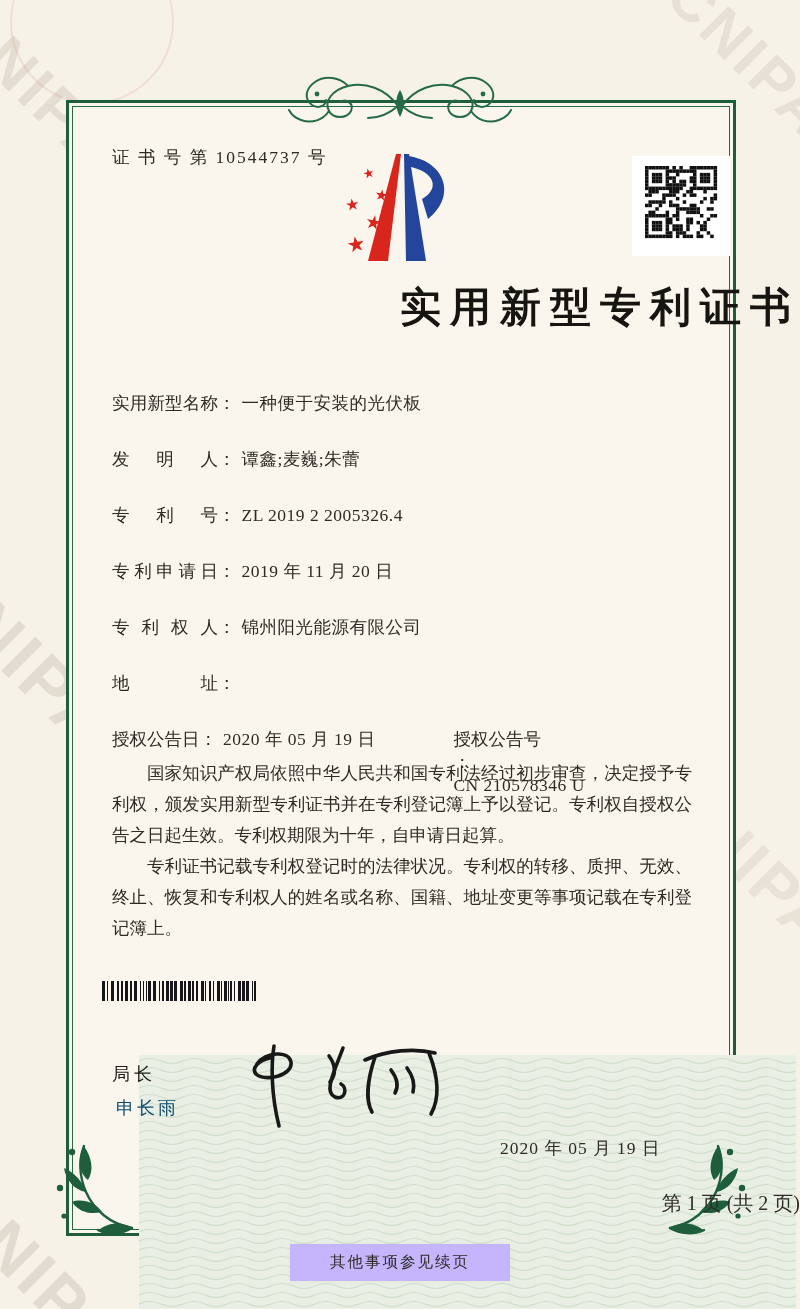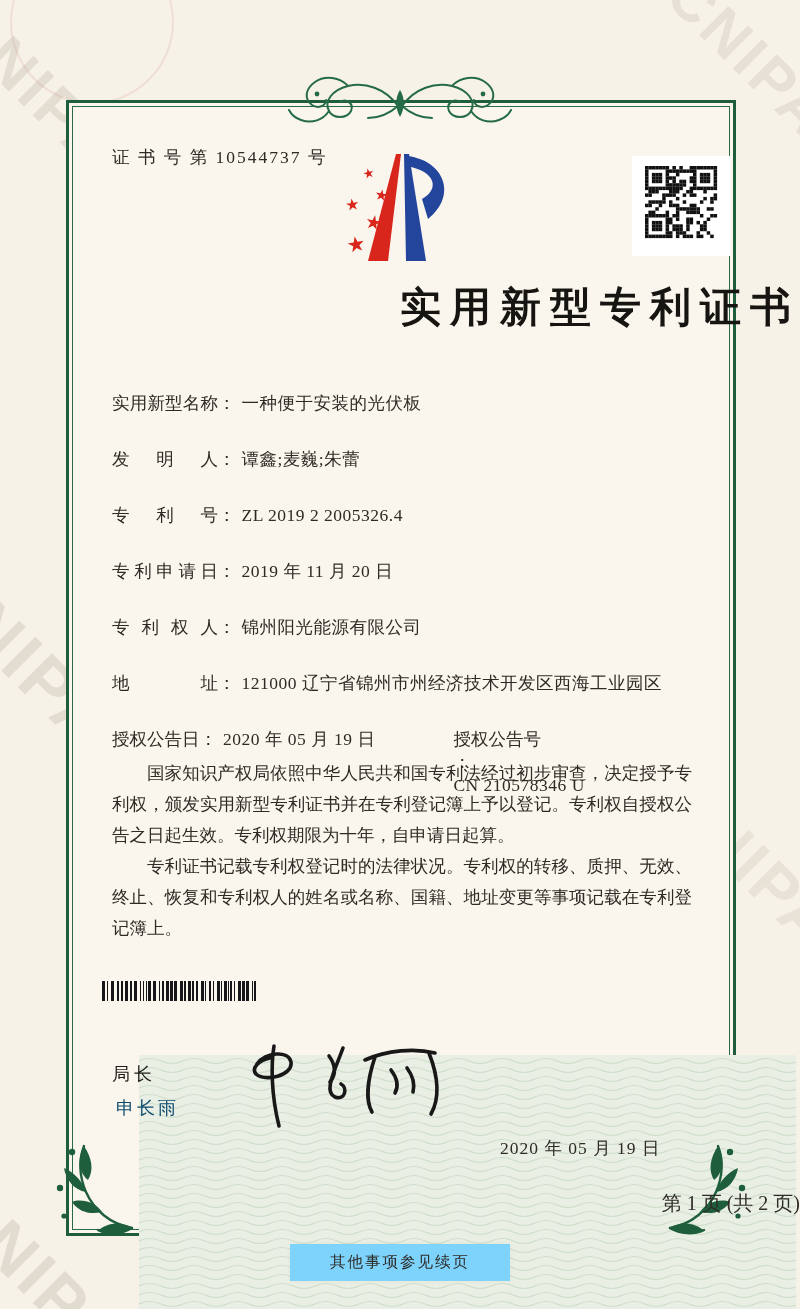--- a/index.html
+++ b/index.html
@@ -49,21 +49,21 @@
   
   .signer-title{position:absolute;left:112px;top:1062px;font-size:18px;letter-spacing:4px;
                 font-family:"Liberation Sans","DejaVu Sans",sans-serif;color:#1d1b18;}
   .signer-name{position:absolute;left:116px;top:1096px;font-size:18px;letter-spacing:3px;
                font-family:"Liberation Sans","DejaVu Sans",sans-serif;color:#0c4a6e;}
   .signature{position:absolute;left:243px;top:1042px;}
   .issue-date{position:absolute;left:500px;top:1136px;font-size:17.5px;letter-spacing:1px;}
   .page-info{position:absolute;left:0;top:1190px;width:100%;text-align:right;font-size:20px;}
   
   .footer-note{position:absolute;left:50%;top:1244px;transform:translateX(-50%);
-               background:#7dd3fc;padding:8px 40px;font-size:15.5px;letter-spacing:2px;
+               background:#c4b5fd;padding:8px 40px;font-size:15.5px;letter-spacing:2px;
                box-shadow:0 0 6px rgba(0,0,0,0.04);}
   
   .pinkmark{position:absolute;border:2px solid rgba(214,150,140,0.22);
             border-radius:50%;pointer-events:none;}
 </style>
 </head>
 <body>
 
 <div>
   <span class="wm" style="left:-14px;top:-12px;font-size:62px;color:rgba(196,188,176,0.38);">CNIPA</span>
@@ -437,21 +437,20 @@
       <span class="fvalue">2019 年 11 月 20 日</span>
   </div>
   <div class="frow">
     <span class="flabel">专利权人</span>
       <span class="fsep">：</span>
       <span class="fvalue">锦州阳光能源有限公司</span>
   </div>
   <div class="frow">
     <span class="flabel">地址</span>
       <span class="fsep">：</span>
-      <span class="fvalue">121000 辽宁省锦州市州经济技术开发区西海工业园区</span>
   </div>
   <div class="grant-row">
     <span style="display:flex;">
       <span>授权公告日</span>
         <span class="fsep">：</span>
         <span class="fvalue">2020 年 05 月 19 日</span>
     </span>
     <span class="grant-no">
       <span>授权公告号</span>
         <span class="fsep">：</span>

